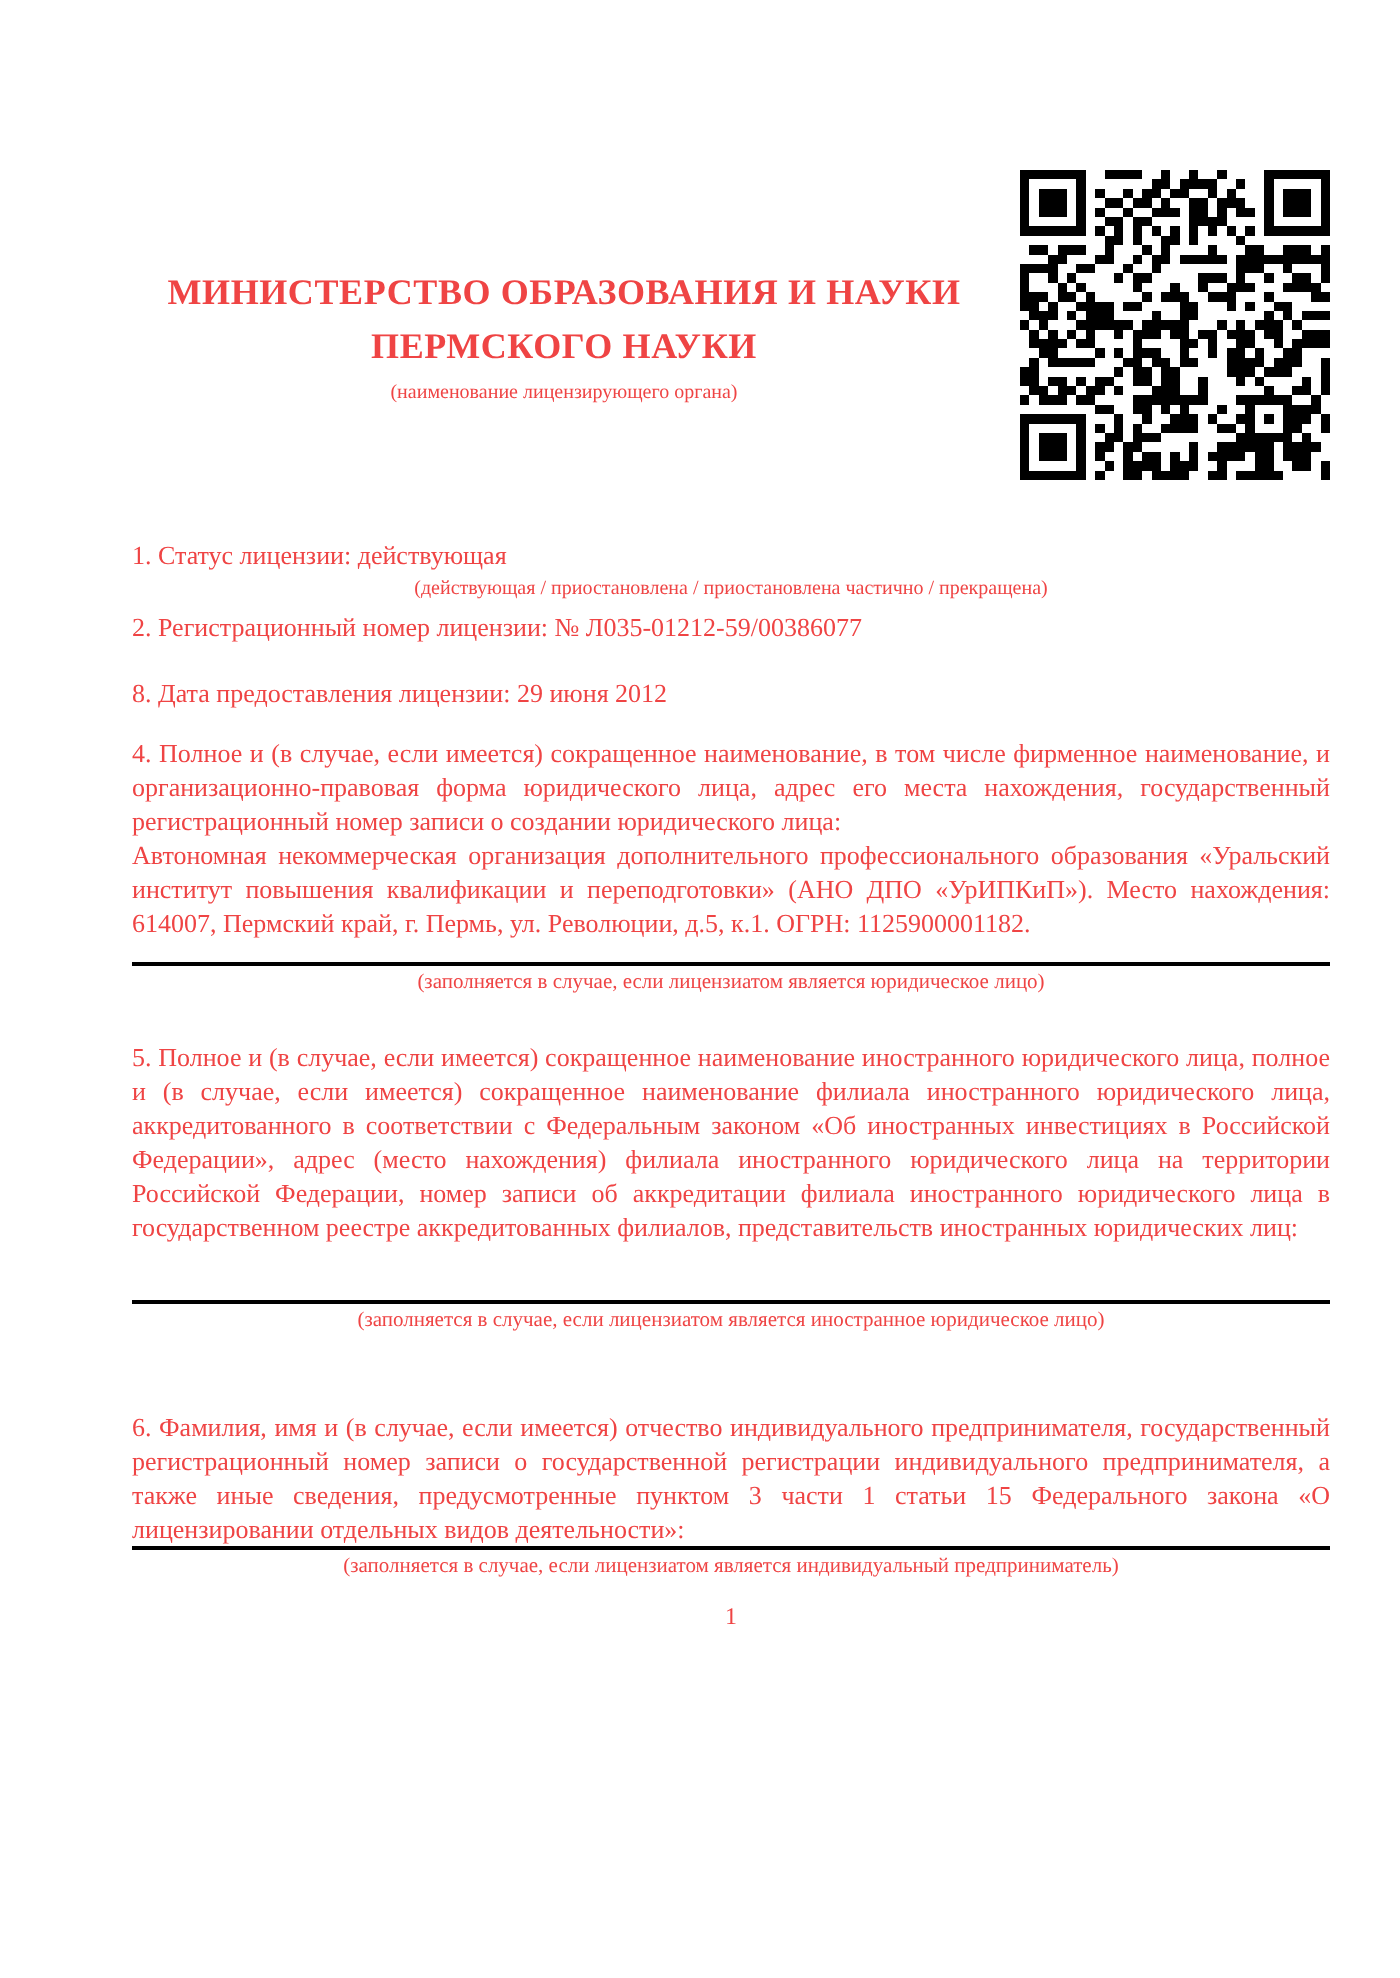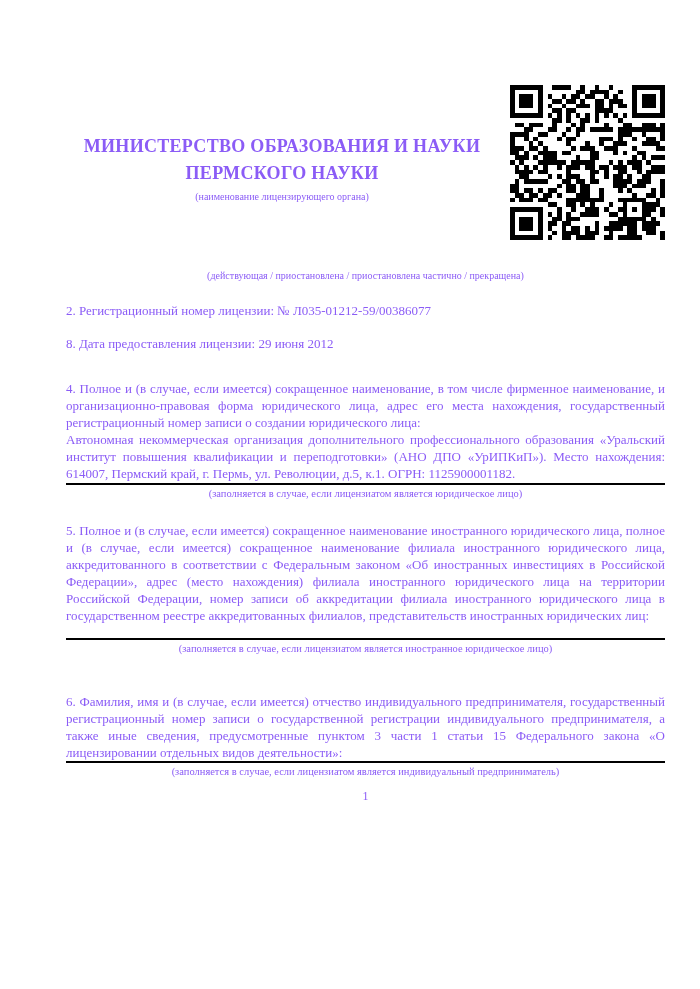--- a/index.html
+++ b/index.html
@@ -5,21 +5,21 @@
   html, body {
     margin: 0;
     padding: 0;
     background: #ffffff;
   }
   .page {
     position: relative;
     width: 700px;
     height: 989px;
     background: #ffffff;
-    color: #8b5cf6;
+    color: #ef4444;
     font-family: "Liberation Serif", "DejaVu Serif", serif;
     box-sizing: border-box;
     padding: 0 35px 0 66px;
     overflow: hidden;
   }
   
   .header-row {
     display: flex;
     align-items: flex-start;
     padding-top: 85px;
@@ -72,26 +72,26 @@
     text-align: center;
     margin-top: 2px;
   }
   .ruled-caption {
     font-size: 10.5px;
     line-height: 13px;
     text-align: center;
     border-top: 2px solid #000000;
     padding-top: 2px;
   }
-  .mt-item2 { margin-top: 20px; }
+  .mt-item2 { margin-top: 4px; }
   .mt-item3 { margin-top: 16px; }
-  .mt-item4 { margin-top: 28px; }
-  .mt-rule4 { margin-top: 1px; }
+  .mt-item4 { margin-top: 13px; }
+  .mt-rule4 { margin-top: 11px; }
   .mt-item5 { margin-top: 22px; }
-  .mt-rule5 { margin-top: 14px; }
+  .mt-rule5 { margin-top: 28px; }
   .mt-item6 { margin-top: 38px; }
   .mt-rule6 { margin-top: 0; }
   .mt-item7 { margin-top: 19px; }
   .page-number {
     margin-top: 11px;
     text-align: center;
     font-size: 12px;
     line-height: 15px;
   }
   svg.qr {
@@ -668,20 +668,21 @@
           <rect x="26" y="32" width="1" height="1" fill="#000"></rect>
           <rect x="27" y="32" width="1" height="1" fill="#000"></rect>
           <rect x="32" y="32" width="1" height="1" fill="#000"></rect>
         </svg>
     </div>
   </div>
 
 
   <div class="body-block">
 
+    <p class="item-line">1. Статус лицензии: действующая</p>
     <div class="small-caption">(действующая / приостановлена / приостановлена частично / прекращена)</div>
 
     <p class="item-line mt-item2">2. Регистрационный номер лицензии: № Л035-01212-59/00386077</p>
 
     <p class="item-line mt-item3">8. Дата предоставления лицензии: 29 июня 2012</p>
 
     <p class="item-para mt-item4">4. Полное и (в случае, если имеется) сокращенное наименование, в том числе фирменное наименование, и организационно-правовая форма юридического лица, адрес его места нахождения, государственный регистрационный номер записи о создании юридического лица:</p>
     <p class="item-para">Автономная некоммерческая организация дополнительного профессионального образования «Уральский институт повышения квалификации и переподготовки» (АНО ДПО «УрИПКиП»). Место нахождения: 614007, Пермский край, г. Пермь, ул. Революции, д.5, к.1. ОГРН: 1125900001182.</p>
     <div class="ruled-caption mt-rule4">(заполняется в случае, если лицензиатом является юридическое лицо)</div>
 

